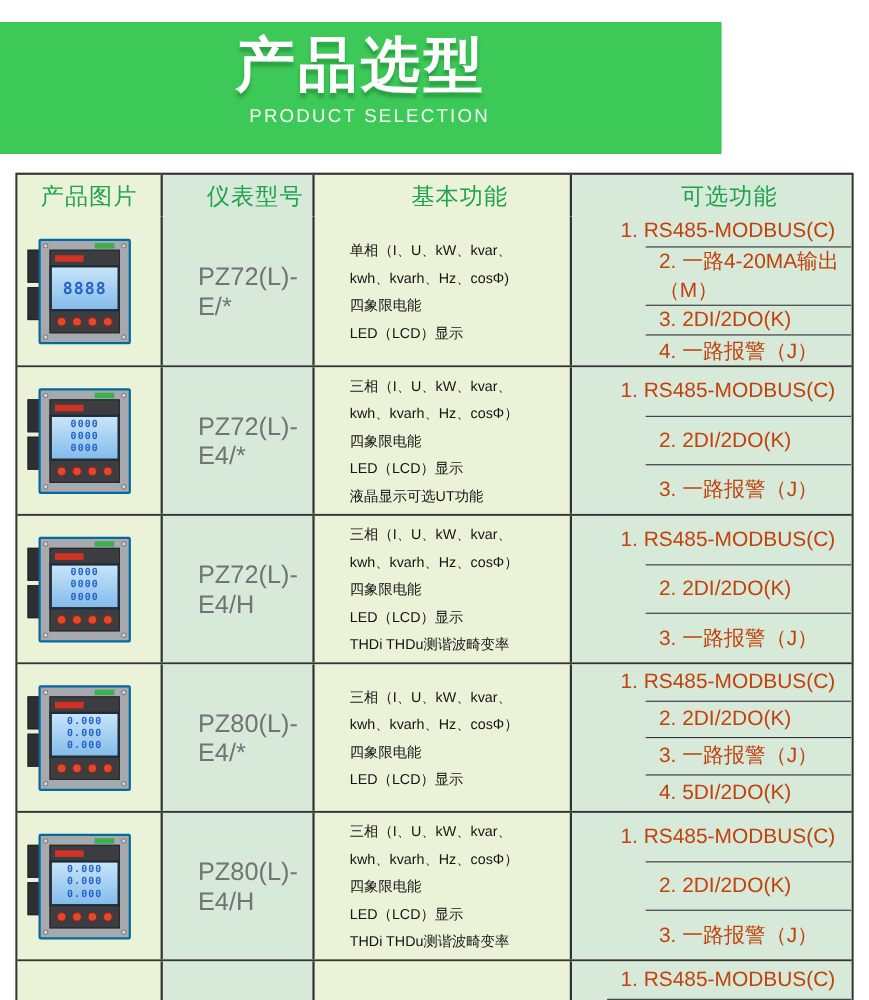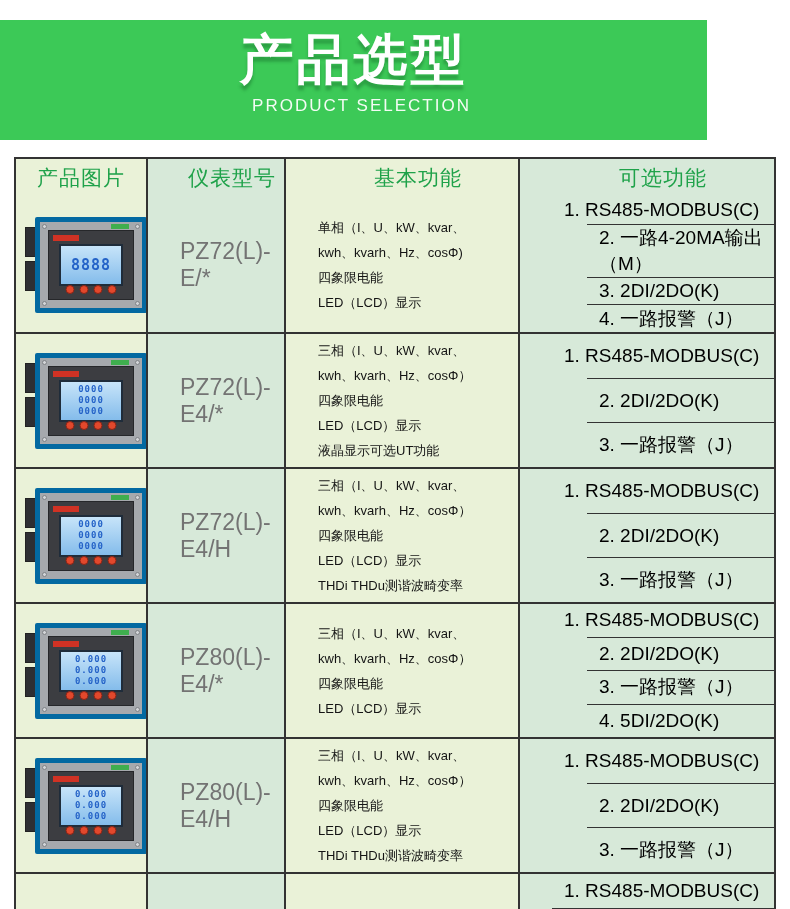--- a/index.html
+++ b/index.html
@@ -1,20 +1,20 @@
 <!DOCTYPE html>
 <html><head>
 <meta charset="utf-8">
 <style>
   * { margin:0; padding:0; box-sizing:border-box; }
   html,body { width:790px; height:909px; overflow:hidden; background:#ffffff;
     font-family:"Liberation Sans","DejaVu Sans",sans-serif; }
 
   
-  .banner { position:absolute; left:0; top:20px; width:707px; height:120px;
+  .banner { position:absolute; left:0; top:20px; width:656px; height:120px;
     background:#3cc957; text-align:center; }
   .banner-title { padding-top:8px; font-size:54px; font-weight:bold; color:#ffffff;
     letter-spacing:3px; text-shadow:0 5px 3px rgba(24,110,45,.45); line-height:62px; }
   .banner-sub { margin-top:6px; font-size:17px; color:#f4fcf5; letter-spacing:2px;padding-left:16px; }
 
   
   .ptable { position:absolute; left:14px; top:157px; width:762px; height:813px;
     border:2px solid #333; background:#eaf2d8; }
   .trow { display:grid; grid-template-columns:130px 138px 234px 256px; width:758px; }
   .trow + .trow { border-top:2px solid #333; }
@@ -30,32 +30,32 @@
   .brow { height:135px; }
   .brow.partial { height:100px; }
 
   .img-cell { display:flex; align-items:center; justify-content:center; }
   .model-cell { display:flex; align-items:center; justify-content:center;
     font-size:23px; color:#737373; }
   .basic-cell { display:flex; flex-direction:column; justify-content:center;
     padding:2px 4px 2px 10px; font-size:13px; color:#141414; line-height:25px; }
   .opts-cell { display:flex; flex-direction:column; }
   .opt-item { flex:1; display:flex; align-items:center; padding-left:12px;
-    font-size:19px; color:#000000; }
+    font-size:19px; color:#c2410c; }
   .opt-item + .opt-item { border-top:1px solid #333;margin-left:35px; }
   .opt-item.fixed { flex:0 0 35px; border-bottom:1px solid #333; }
 
   
   .meter { position:relative; width:112px; height:100px; }
   .fin { position:absolute; left:0; width:14px; background:#2e2f33;
     border:1px solid #222; }
   .fin1 { top:12px; height:30px; }
   .fin2 { top:46px; height:30px; }
-  .cover { position:absolute; left:10px; top:2px; width:112px; height:96px;
-    background:#a6a9ad; border:5px solid #0369a1; border-radius:2px; }
+  .cover { position:absolute; left:10px; top:2px; width:84px; height:96px;
+    background:#a6a9ad; border:2px solid #0369a1; border-radius:2px; }
   .screw { position:absolute; width:5px; height:5px; border-radius:50%;
     background:#d3d5d8; border:1px solid #808387; }
   .sc1{left:2px;top:2px;} .sc2{right:2px;top:2px;} .sc3{left:2px;bottom:2px;} .sc4{right:2px;bottom:2px;}
   .face { position:absolute; left:8px; top:8px; right:8px; bottom:8px;
     background:#3c3d41; border:1px solid #26272a; }
   .brand { position:absolute; left:4px; top:4px; width:26px; height:6px;
     background:#d03224; }
   .chip { position:absolute; right:4px; top:-7px; width:18px; height:5px;
     background:#3fae4e; }
   .lcd { position:absolute; left:50%; top:13px; transform:translateX(-50%);

